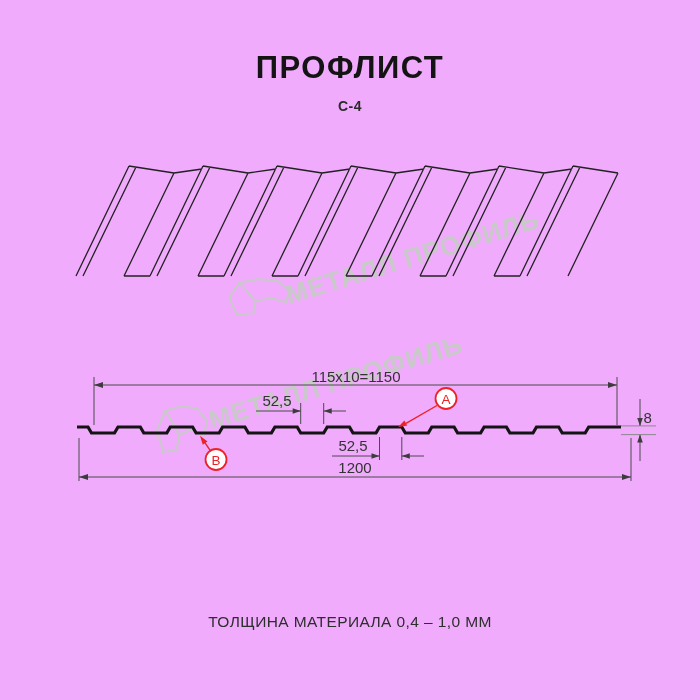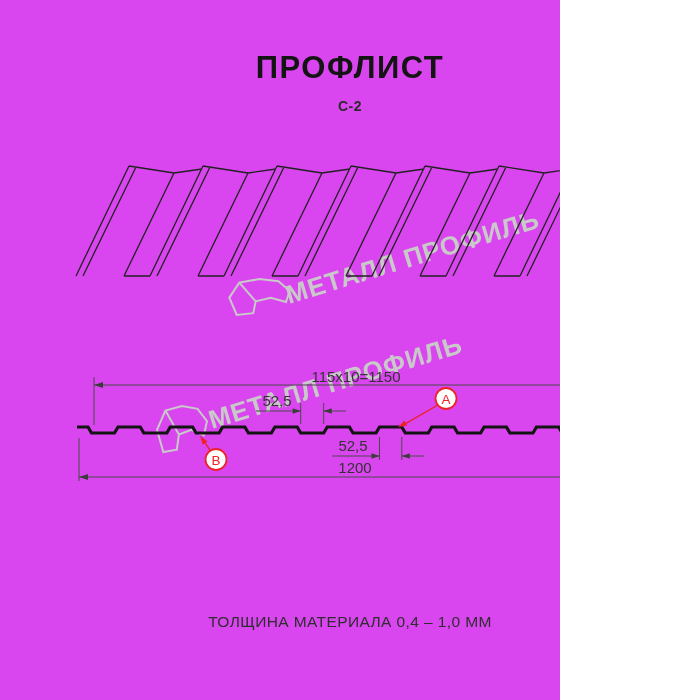--- a/index.html
+++ b/index.html
@@ -1,16 +1,16 @@
 <!DOCTYPE html>
 <html style="--red: #ec2227; --wm: #c9c9c9;"><head>
 <meta charset="utf-8">
 <style>
   html,body{margin:0;padding:0;background:#fff;}
-  .page{position:relative;width:560px;height:700px;background:#d946ef;overflow:hidden;
+  .page{position:relative;width:700px;height:700px;background:#f0abfc;overflow:hidden;
         font-family:"Liberation Sans", sans-serif;}
   .title{position:absolute;left:0;top:50px;width:700px;text-align:center;
          font-size:31px;font-weight:bold;letter-spacing:1.5px;color:#141414;}
   .subtitle{position:absolute;left:0;top:98px;width:700px;text-align:center;
          font-size:14px;font-weight:bold;letter-spacing:.5px;color:#2b2b2b;}
   .footer{position:absolute;left:0;top:613px;width:700px;text-align:center;
          font-size:15.5px;letter-spacing:.4px;color:#2e2e2e;}
   svg.fig{position:absolute;left:0;top:0;}
   .wm-text{font-size:26px;font-weight:bold;letter-spacing:1px;fill:var(--wm);}
   .wm-stroke{fill:none;stroke:var(--wm);stroke-width:2;}
@@ -24,21 +24,21 @@
   .marker-letter{font-size:13.5px;fill:var(--red);}
   .marker-line{fill:none;stroke:var(--red);stroke-width:1.4;}
   .marker-head{fill:var(--red);stroke:none;}
 </style>
 </head>
 <body>
 
 <div class="page">
 
   <div class="title">ПРОФЛИСТ</div>
-  <div class="subtitle">С-2</div>
+  <div class="subtitle">С-4</div>
 
   <svg class="fig" width="700" height="700" viewBox="0 0 700 700">
 
     <g>
       <path id="wm-logo-1" class="wm-stroke" d="M236.8,315.0 L 229.3,297.7 L 239.3,282.6 L 259.5,279.0 L 278.4,281.2 L 289.7,290.9 L 286.0,302.0 L 270.8,297.7 L 255.7,301.3 L 253.2,313.2 Z M239.3,282.6 L255.7,301.3"></path>
       <text class="wm-text" transform="translate(289,304) rotate(-17)">МЕТАЛЛ ПРОФИЛЬ</text>
       <path id="wm-logo-2" class="wm-stroke" d="M163.3,452.0 L 157.0,429.9 L 165.4,410.6 L 182.0,406.0 L 197.6,408.8 L 207.0,421.2 L 203.8,435.4 L 191.4,429.9 L 178.9,434.5 L 176.8,449.7 Z M165.4,410.6 L178.9,434.5"></path>
       <text class="wm-text" transform="translate(212,429) rotate(-17)">МЕТАЛЛ ПРОФИЛЬ</text>
     </g>
 

